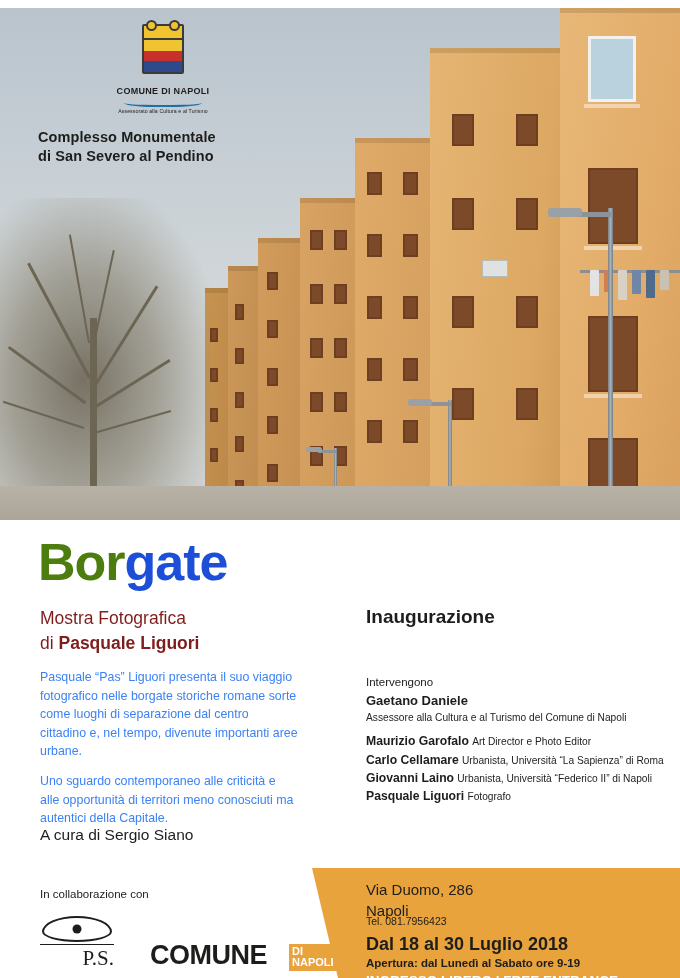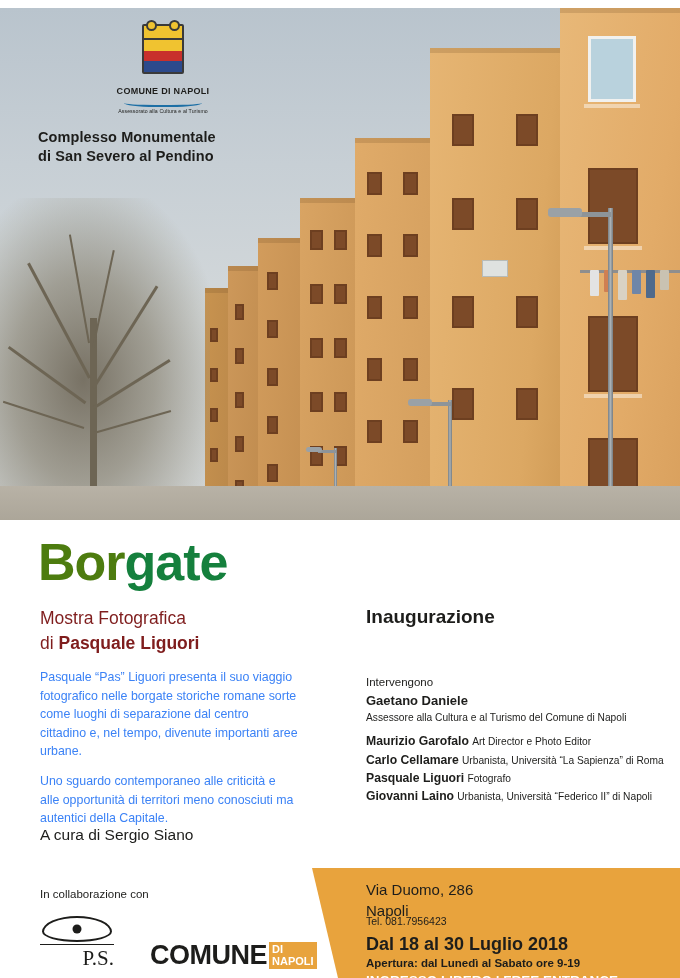--- a/index.html
+++ b/index.html
@@ -108,21 +108,21 @@
   }
 
   
   .content { position: absolute; top: 520px; left: 0; width: 680px; height: 458px; background: #fff; }
 
   .title {
     position: absolute; left: 38px; top: 16px;
     font-size: 52px; font-weight: bold; letter-spacing: -1px; line-height: 1;
   }
   .title .bor { color: #4d7c0f; }
-  .title .gate { color: #15803d; }
+  .title .gate { color: #1d4ed8; }
 
   .subtitle {
     position: absolute; left: 40px; top: 86px;
     font-size: 17.5px; color: #7f1d1d; line-height: 1.42;
   }
   .subtitle b { font-weight: bold; }
 
   .body-text {
     position: absolute; left: 40px; top: 148px; width: 258px;
     font-size: 12.4px; color: #3b82f6; line-height: 1.5;
@@ -145,21 +145,21 @@
     width: 70px; height: 26px; margin: 0 auto 2px;
     border: 2px solid #1d1d1b; border-radius: 50%/60% 60% 40% 40%;
     position: relative; background: #fff;
   }
   .ps-eye::after {
     content: ""; position: absolute; left: 50%; top: 50%;
     transform: translate(-50%,-50%);
     width: 9px; height: 9px; border-radius: 50%; background: #1d1d1b;
   }
   .ps-text { font-family: "Liberation Serif", serif; font-size: 21px; color: #1d1d1b; border-top: 1.5px solid #1d1d1b; padding-top: 1px; }
-  .comune-logo { display: flex; align-items: center; }
+  .comune-logo { display: flex; align-items: flex-end; gap: 20px; }
   .comune-word { font-size: 27px; font-weight: bold; color: #1d1d1b; letter-spacing: -.5px; }
   .comune-box { background: #e8a33d; color: #fff; font-size: 11px; font-weight: bold; padding: 2px 3px; margin-left: 2px; line-height: 1.05; }
   .inaug-title { position: absolute; left: 366px; top: 86px; font-size: 19px; font-weight: bold; color: #1d1d1b; }
   .inaug-date { position: absolute; left: 366px; top: 112px; font-size: 17px; color: #1d1d1b; }
 
   .speakers { position: absolute; left: 366px; top: 154px; width: 300px; font-size: 11.5px; color: #1d1d1b; line-height: 1.42; }
   .sp-head { margin-bottom: 2px; }
   .sp-main { font-weight: bold; font-size: 13px; }
   .sp-role { font-size: 10.2px; }
   .sp-row { margin-top: 1px; }
@@ -364,26 +364,26 @@
       <div class="sp-list">
         <div class="sp-row">
           <span class="nm">Maurizio Garofalo</span>
           <span class="sp-role">Art Director e Photo Editor</span>
         </div>
         <div class="sp-row">
           <span class="nm">Carlo Cellamare</span>
           <span class="sp-role">Urbanista, Università “La Sapienza” di Roma</span>
         </div>
         <div class="sp-row">
+          <span class="nm">Giovanni Laino</span>
+          <span class="sp-role">Urbanista, Università “Federico II” di Napoli</span>
+        </div>
+        <div class="sp-row">
           <span class="nm">Pasquale Liguori</span>
           <span class="sp-role">Fotografo</span>
-        </div>
-        <div class="sp-row">
-          <span class="nm">Giovanni Laino</span>
-          <span class="sp-role">Urbanista, Università “Federico II” di Napoli</span>
         </div>
       </div>
 
     </div>
 
     <div class="footer">
       <div class="addr">
         <span>Via Duomo, 286</span><br>
         <span>Napoli</span>
       </div>

